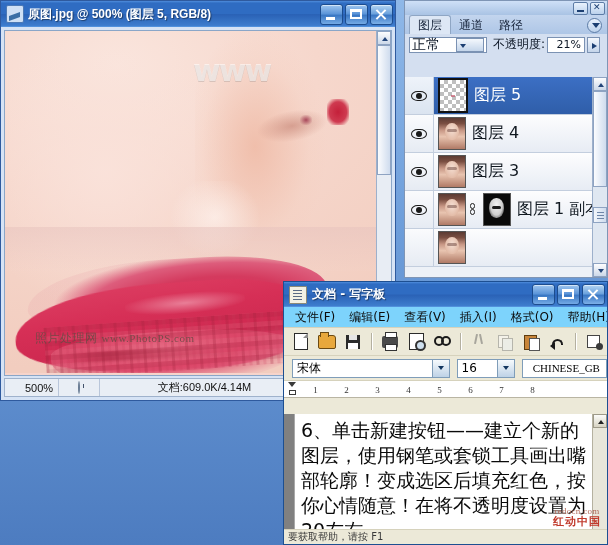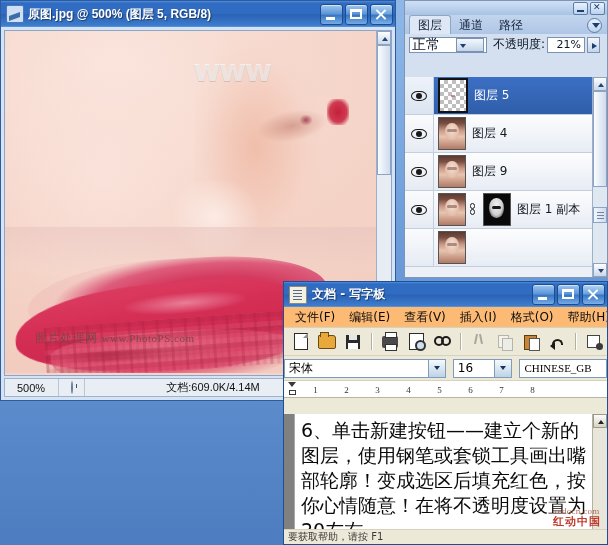--- a/index.html
+++ b/index.html
@@ -99,21 +99,21 @@
   .scroll-btn:after{content:"";position:absolute;left:4px;top:5px;border-left:3px solid transparent;
     border-right:3px solid transparent;border-bottom:4px solid #24457a;}
   .scroll-btn.down:after{border-bottom:none;border-top:4px solid #24457a;top:5px;}
   #ps-vthumb{position:absolute;left:0;top:14px;width:14px;height:130px;
     background:linear-gradient(90deg,#fbfcfe,#cfdcee);border:1px solid #8ea3c2;box-sizing:border-box;}
 
   #ps-status{position:absolute;left:3px;right:3px;bottom:3px;height:19px;
     background:#e9eef5;border:1px solid #9fb2cc;box-sizing:border-box;display:flex;align-items:center;
     font-size:11px;color:#111;}
   #ps-status .cell{height:100%;display:flex;align-items:center;justify-content:center;
-    border-right:1px solid #b9c6da;padding:0 12px;box-sizing:border-box;}
+    border-right:1px solid #b9c6da;padding:0 20px;box-sizing:border-box;}
   #ps-zoom{width:54px;justify-content:flex-start!important;padding-left:5px;}
   #ps-clock{width:26px;}
   #ps-clock .c{width:11px;height:11px;border:1px solid #6a7c94;border-radius:50%;background:#cfd9e6;position:relative;}
   #ps-clock .c:after{content:"";position:absolute;left:4px;top:2px;width:1px;height:4px;background:#42526b;}
   #ps-docsize{flex:1 1 auto;}
   #ps-status .arrow{width:16px;}
   #ps-status .arrow:after{content:"";display:block;border-top:4px solid transparent;
     border-bottom:4px solid transparent;border-left:6px solid #111;}
   #ps-status .arrow2{width:16px;border-right:none;}
   #ps-status .arrow2:after{content:"";display:block;border-top:4px solid transparent;
@@ -198,21 +198,21 @@
     background:rgba(90,50,45,.45);border-radius:2px;}
   .mask-link{width:9px;height:14px;margin:0 2px;position:relative;flex:0 0 auto;}
   .mask-link:before{content:"";position:absolute;left:2px;top:0px;width:5px;height:6px;border:1.5px solid #222;
     border-radius:3px;box-sizing:border-box;}
   .mask-link:after{content:"";position:absolute;left:2px;top:6px;width:5px;height:6px;border:1.5px solid #222;
     border-radius:3px;box-sizing:border-box;}
   .thumb.mask{background:#0a0a0a;}
   .thumb.mask:before{content:"";position:absolute;left:5px;top:4px;width:15px;height:20px;border-radius:48%;
     background:radial-gradient(ellipse at 50% 35%,#f2f2f2 0%,#cfcfcf 55%,#4a4a4a 85%,#111 100%);}
   .thumb.mask:after{content:"";position:absolute;left:8px;top:12px;width:9px;height:3px;background:#1a1a1a;border-radius:2px;}
-  .layer-name{font-size:12px;color:#101820;margin-left:6px;font-family:"DejaVu Sans",sans-serif;white-space:nowrap;}
+  .layer-name{font-size:16px;color:#101820;margin-left:6px;font-family:"DejaVu Sans",sans-serif;white-space:nowrap;}
   .layer-row.selected .layer-name{color:#fff;}
   #lp-scroll{position:absolute;right:0;top:0;width:14px;bottom:0;background:#dfe7f1;border-left:1px solid #9db0cb;}
   #lp-scroll .sthumb{position:absolute;left:0;top:14px;width:14px;height:96px;
     background:linear-gradient(90deg,#fbfcfe,#cfdcee);border:1px solid #8ea3c2;box-sizing:border-box;}
   #lp-scroll .grip{position:absolute;left:0;top:130px;width:14px;height:16px;
     background:linear-gradient(90deg,#f2f6fb,#cfdcee);border:1px solid #8ea3c2;box-sizing:border-box;}
   #lp-scroll .grip:after{content:"";position:absolute;left:3px;top:4px;width:7px;height:1px;background:#6d85a8;
     box-shadow:0 3px 0 #6d85a8,0 6px 0 #6d85a8;}
 
   
@@ -220,21 +220,21 @@
     background:#ece9d8;border:1px solid #1d4f91;box-sizing:border-box;overflow:hidden;}
   #wp-titlebar{height:25px;
     background:linear-gradient(180deg,#4f8ddc 0%,#2f6cc2 8%,#2f6cc2 48%,#2a62b6 52%,#3d7ccd 94%,#5b9ae3 100%);
     display:flex;align-items:center;padding:0 2px 0 5px;}
   #wp-icon{width:16px;height:16px;background:#f3f1e4;border:1px solid #8d8a76;margin-right:5px;position:relative;
     flex:0 0 auto;border-radius:1px;}
   #wp-icon:after{content:"";position:absolute;left:3px;top:3px;width:9px;height:1px;background:#5a6a84;
     box-shadow:0 3px 0 #5a6a84,0 6px 0 #5a6a84,0 9px 0 #5a6a84;}
   #wp-title{color:#fff;font-weight:bold;font-size:12px;flex:1 1 auto;white-space:nowrap;
     text-shadow:1px 1px 1px rgba(0,0,0,.45);font-family:"DejaVu Sans",sans-serif;}
-  #wp-menubar{height:20px;background:#fdba74;display:flex;align-items:center;padding-left:4px;
+  #wp-menubar{height:20px;background:#7dd3fc;display:flex;align-items:center;padding-left:4px;
     border-bottom:1px solid #d6d2bc;}
   .wp-menu{font-size:12px;color:#0b0b0b;padding:2px 7px;font-family:"DejaVu Sans",sans-serif;white-space:nowrap;}
   #wp-toolbar{height:27px;background:#ece9d8;display:flex;align-items:center;padding-left:6px;gap:4px;
     border-bottom:1px solid #d6d2bc;}
   .tbtn{width:22px;height:21px;position:relative;display:flex;align-items:center;justify-content:center;}
   .tb-sep{width:1px;height:17px;background:#b4b0a0;margin:0 3px;box-shadow:1px 0 0 #fff;}
   .ico-new{width:12px;height:15px;background:#fff;border:1px solid #2b2b2b;position:relative;}
   .ico-new:after{content:"";position:absolute;right:-1px;top:-1px;border-left:5px solid transparent;border-bottom:5px solid #8c8c8c;}
   .ico-open{width:16px;height:12px;background:#e8a83c;border:1px solid #6b4a13;border-radius:1px 3px 2px 2px;position:relative;}
   .ico-open:after{content:"";position:absolute;left:1px;top:-4px;width:7px;height:4px;background:#e8a83c;border:1px solid #6b4a13;border-bottom:none;}
@@ -265,33 +265,33 @@
   .ico-undo{width:15px;height:13px;position:relative;}
   .ico-undo:before{content:"";position:absolute;left:2px;top:4px;width:11px;height:6px;border:2px solid #1a1a1a;
     border-bottom:none;border-radius:6px 6px 0 0;box-sizing:border-box;}
   .ico-undo:after{content:"";position:absolute;left:0px;top:7px;border-top:4px solid transparent;
     border-bottom:4px solid transparent;border-right:5px solid #1a1a1a;}
   .ico-datetime{width:15px;height:14px;position:relative;}
   .ico-datetime:before{content:"";position:absolute;left:0;top:0;width:11px;height:11px;background:#fff;border:1px solid #444;}
   .ico-datetime:after{content:"";position:absolute;right:-1px;bottom:-1px;width:7px;height:7px;border-radius:50%;
     background:#3a3a3a;}
 
-  #wp-formatbar{height:24px;background:#ece9d8;display:flex;align-items:center;padding-left:0;gap:7px;
+  #wp-formatbar{height:24px;background:#ece9d8;display:flex;align-items:center;padding-left:8px;gap:7px;
     border-bottom:1px solid #d6d2bc;}
   .fcombo{height:19px;background:#fff;border:1px solid #7f9db9;display:flex;align-items:center;box-sizing:border-box;}
   .fcombo .txt{flex:1 1 auto;padding-left:4px;font-size:12px;color:#000;white-space:nowrap;
     font-family:"DejaVu Sans",sans-serif;overflow:hidden;}
   .fcombo .dd{width:16px;height:17px;background:linear-gradient(180deg,#f6fafd,#bed2e6);
     border-left:1px solid #7f9db9;position:relative;flex:0 0 auto;}
   .fcombo .dd:after{content:"";position:absolute;left:5px;top:6px;border-left:3px solid transparent;
     border-right:3px solid transparent;border-top:4px solid #12365f;}
   #font-name{width:185px;}
   #font-size{width:68px;}
   #font-script{width:100px;}
-  #font-script .txt{font-family:"Liberation Serif",serif;letter-spacing:0px;font-size:11px;}
+  #font-script .txt{font-family:"Liberation Serif",serif;letter-spacing:0px;font-size:11px;text-align:center;}
 
   #wp-ruler{height:16px;background:#fff;border-bottom:1px solid #b9b5a3;position:relative;overflow:hidden;}
   #wp-ruler .marker{position:absolute;left:4px;top:1px;width:9px;height:13px;}
   #wp-ruler .marker:before{content:"";position:absolute;left:0;top:0;border-left:4.5px solid transparent;
     border-right:4.5px solid transparent;border-top:5px solid #3a3a3a;}
   #wp-ruler .marker:after{content:"";position:absolute;left:1px;bottom:0;width:7px;height:5px;border:1px solid #3a3a3a;box-sizing:border-box;}
   #wp-ruler .ticks{position:absolute;left:16px;top:2px;right:0;height:13px;display:flex;align-items:center;
     font-size:9px;color:#333;font-family:"Liberation Serif",serif;}
   #wp-ruler .ticks span{width:31px;text-align:center;}
 
@@ -412,21 +412,21 @@
           <span class="eye"></span>
         </span>
       <span class="thumb face"></span>
       <span class="layer-name">图层 4</span>
     </div>
     <div class="layer-row">
       <span class="eye-cell">
           <span class="eye"></span>
         </span>
       <span class="thumb face"></span>
-      <span class="layer-name">图层 9</span>
+      <span class="layer-name">图层 3</span>
     </div>
     <div class="layer-row">
       <span class="eye-cell">
           <span class="eye"></span>
         </span>
       <span class="thumb face"></span>
       <span class="mask-link"></span>
       <span class="thumb mask"></span>
       <span class="layer-name">图层 1 副本</span>
     </div>

